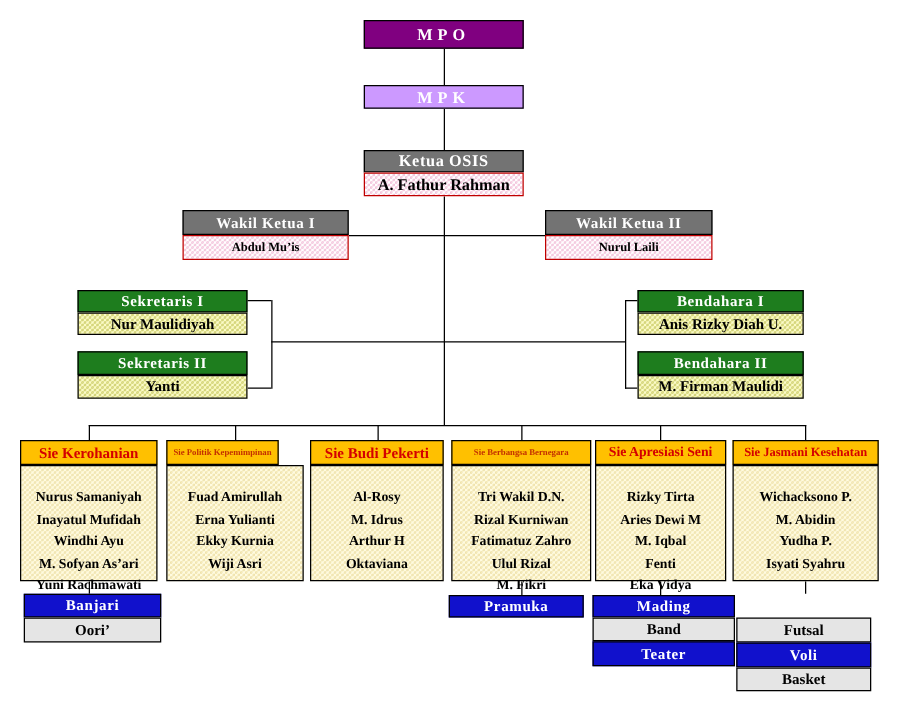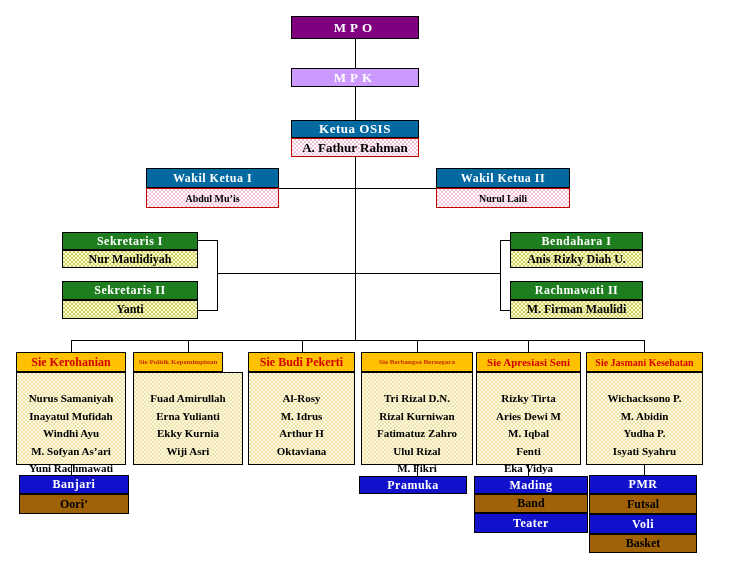--- a/index.html
+++ b/index.html
@@ -9,36 +9,36 @@
   }
   .abs{position:absolute;box-sizing:border-box;}
   .box{
     border:1px solid #000;text-align:center;
     display:flex;align-items:center;justify-content:center;
     white-space:nowrap;
   }
   .hdr{color:#fff;font-size:12px;letter-spacing:0.5px;}
   .purple{background:#800080;font-size:13px;letter-spacing:4px;}
   .lavender{background:#CC99FF;font-size:13px;letter-spacing:4px;}
-  .redhdr{background:#0369a1;}
+  .redhdr{background:#737373;}
   .greenhdr{background:#1E7D1E;}
   .goldhdr{background:#FFC000;color:#D40000;border:1px solid #000;}
   .goldhdr.small{font-size:7px;color:#C33000;letter-spacing:0;}
   .bluehdr{background:#1111CC;}
   .pat{
     background-color:#fff;
     background-image:
       linear-gradient(45deg,var(--d) 25%,transparent 25%,transparent 75%,var(--d) 75%),
       linear-gradient(45deg,var(--d) 25%,transparent 25%,transparent 75%,var(--d) 75%);
     background-size:4px 4px;background-position:0 0,2px 2px;
   }
   .pink{--d:#F2C2DA;border:1px solid #C00000;font-size:10px;}
   .khaki{--d:#CFCF6E;background-color:#FBFBC8;font-size:12px;}
   .cream{--d:#EFE2AC;background-color:#FFFBE0;}
-  .cyanrow{background:#a16207;font-size:12px;}
+  .cyanrow{background:#e5e5e5;font-size:12px;}
   .members{
     display:block;text-align:center;font-size:11px;line-height:17.5px;
     padding-top:17px;white-space:normal;
   }
   .line{position:absolute;background:#000;}
   .ketua-name,.mpo-name{font-size:13px;}
 </style>
 </head>
 <body>
 
@@ -77,21 +77,21 @@
   <div class="abs box hdr redhdr" style="left:436px;top:168px;width:134px;height:20px">Wakil Ketua II</div>
   <div class="abs box pat pink" style="left:436px;top:188px;width:134px;height:20px">Nurul Laili</div>
 
   <div class="abs box hdr greenhdr" style="left:62px;top:232px;width:136px;height:18px">Sekretaris I</div>
   <div class="abs box pat khaki" style="left:62px;top:250px;width:136px;height:18px">Nur Maulidiyah</div>
   <div class="abs box hdr greenhdr" style="left:62px;top:281px;width:136px;height:19px">Sekretaris II</div>
   <div class="abs box pat khaki" style="left:62px;top:300px;width:136px;height:19px">Yanti</div>
 
   <div class="abs box hdr greenhdr" style="left:510px;top:232px;width:133px;height:18px">Bendahara I</div>
   <div class="abs box pat khaki" style="left:510px;top:250px;width:133px;height:18px">Anis Rizky Diah U.</div>
-  <div class="abs box hdr greenhdr" style="left:510px;top:281px;width:133px;height:19px">Rachmawati II</div>
+  <div class="abs box hdr greenhdr" style="left:510px;top:281px;width:133px;height:19px">Bendahara II</div>
   <div class="abs box pat khaki" style="left:510px;top:300px;width:133px;height:19px">M. Firman Maulidi</div>
 
   <div class="abs box goldhdr" style="left:16px;top:352px;width:110px;height:20px;font-size:12px">Sie Kerohanian</div>
   <div class="abs box pat cream members" style="left:16px;top:372px;width:110px;height:93px">
     <div>Nurus Samaniyah</div>
     <div>Inayatul Mufidah</div>
     <div>Windhi Ayu</div>
     <div>M. Sofyan As’ari</div>
     <div>Yuni Rachmawati</div>
   </div>
@@ -107,21 +107,21 @@
   <div class="abs box goldhdr" style="left:248px;top:352px;width:107px;height:20px;font-size:12px">Sie Budi Pekerti</div>
   <div class="abs box pat cream members" style="left:248px;top:372px;width:107px;height:93px">
     <div>Al-Rosy</div>
     <div>M. Idrus</div>
     <div>Arthur H</div>
     <div>Oktaviana</div>
   </div>
 
   <div class="abs box goldhdr small" style="left:361px;top:352px;width:112px;height:20px">Sie Berbangsa Bernegara</div>
   <div class="abs box pat cream members" style="left:361px;top:372px;width:112px;height:93px">
-    <div>Tri Rizal D.N.</div>
+    <div>Tri Wakil D.N.</div>
     <div>Rizal Kurniwan</div>
     <div>Fatimatuz Zahro</div>
     <div>Ulul Rizal</div>
     <div>M. Fikri</div>
   </div>
 
   <div class="abs box goldhdr" style="left:476px;top:352px;width:105px;height:20px;font-size:11px">Sie Apresiasi Seni</div>
   <div class="abs box pat cream members" style="left:476px;top:372px;width:105px;height:93px">
     <div>Rizky Tirta</div>
     <div>Aries Dewi M</div>
@@ -140,18 +140,17 @@
 
   <div class="abs box hdr bluehdr" style="left:19px;top:475px;width:110px;height:19px">Banjari</div>
   <div class="abs box cyanrow" style="left:19px;top:494px;width:110px;height:20px">Oori’</div>
 
   <div class="abs box hdr bluehdr" style="left:359px;top:476px;width:108px;height:18px">Pramuka</div>
 
   <div class="abs box hdr bluehdr" style="left:474px;top:476px;width:114px;height:18px">Mading</div>
   <div class="abs box cyanrow" style="left:474px;top:494px;width:114px;height:19px">Band</div>
   <div class="abs box hdr bluehdr" style="left:474px;top:513px;width:114px;height:20px">Teater</div>
 
-  <div class="abs box hdr bluehdr" style="left:589px;top:475px;width:108px;height:19px">PMR</div>
   <div class="abs box cyanrow" style="left:589px;top:494px;width:108px;height:20px">Futsal</div>
   <div class="abs box hdr bluehdr" style="left:589px;top:514px;width:108px;height:20px">Voli</div>
   <div class="abs box cyanrow" style="left:589px;top:534px;width:108px;height:19px">Basket</div>
 
 </div>
 
 </body></html>

